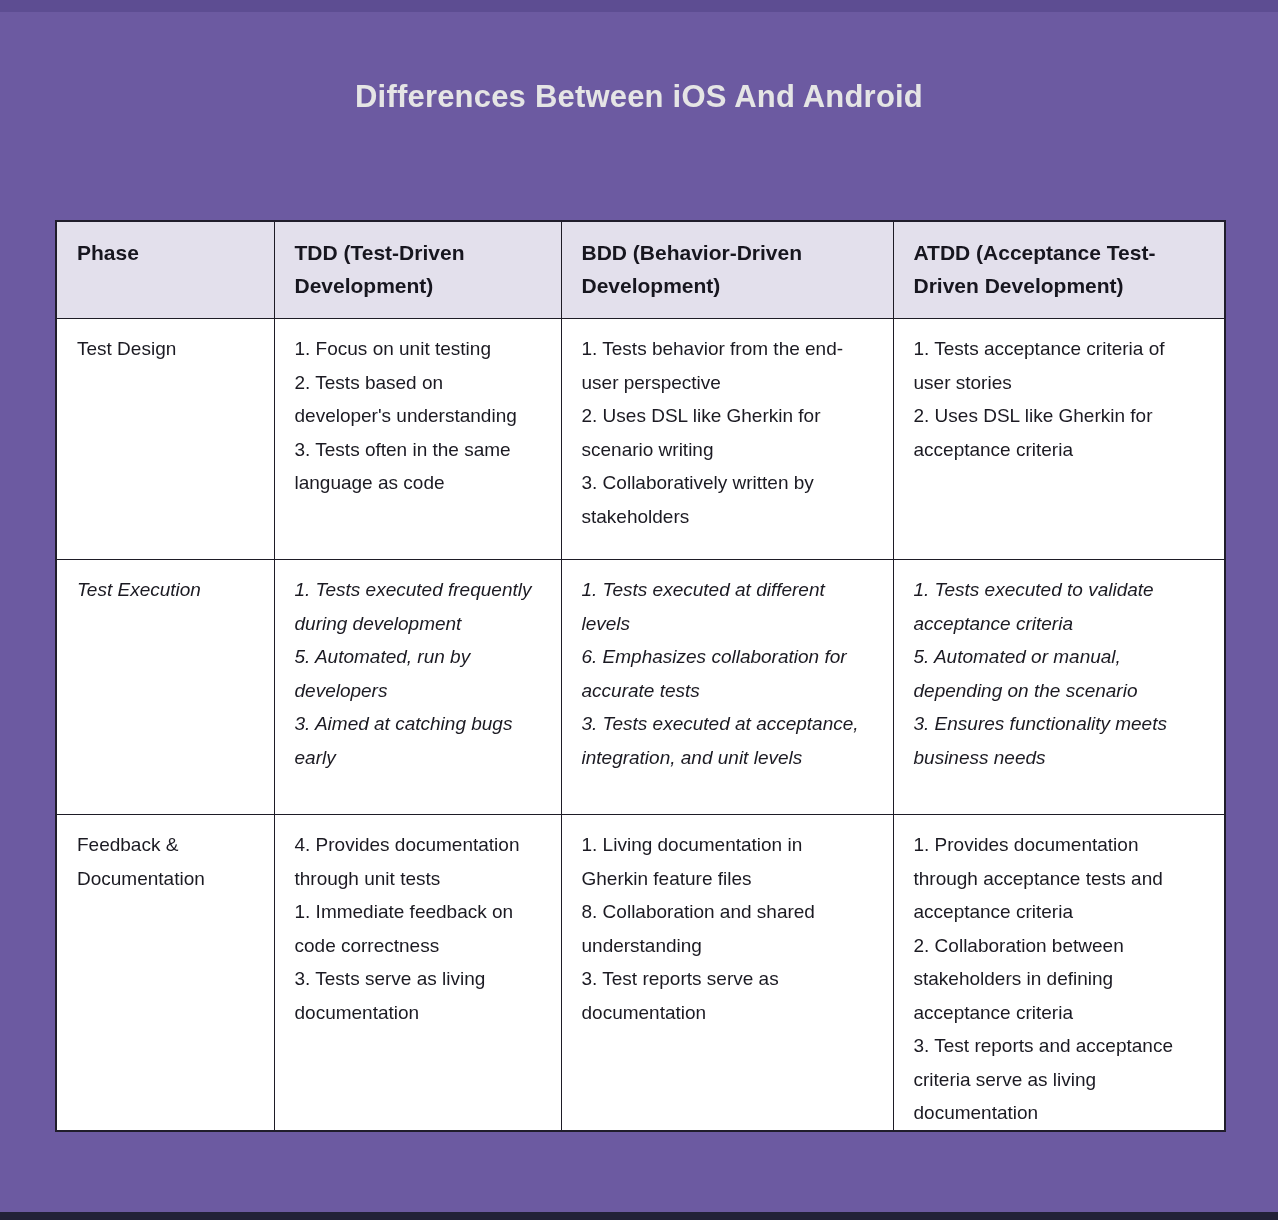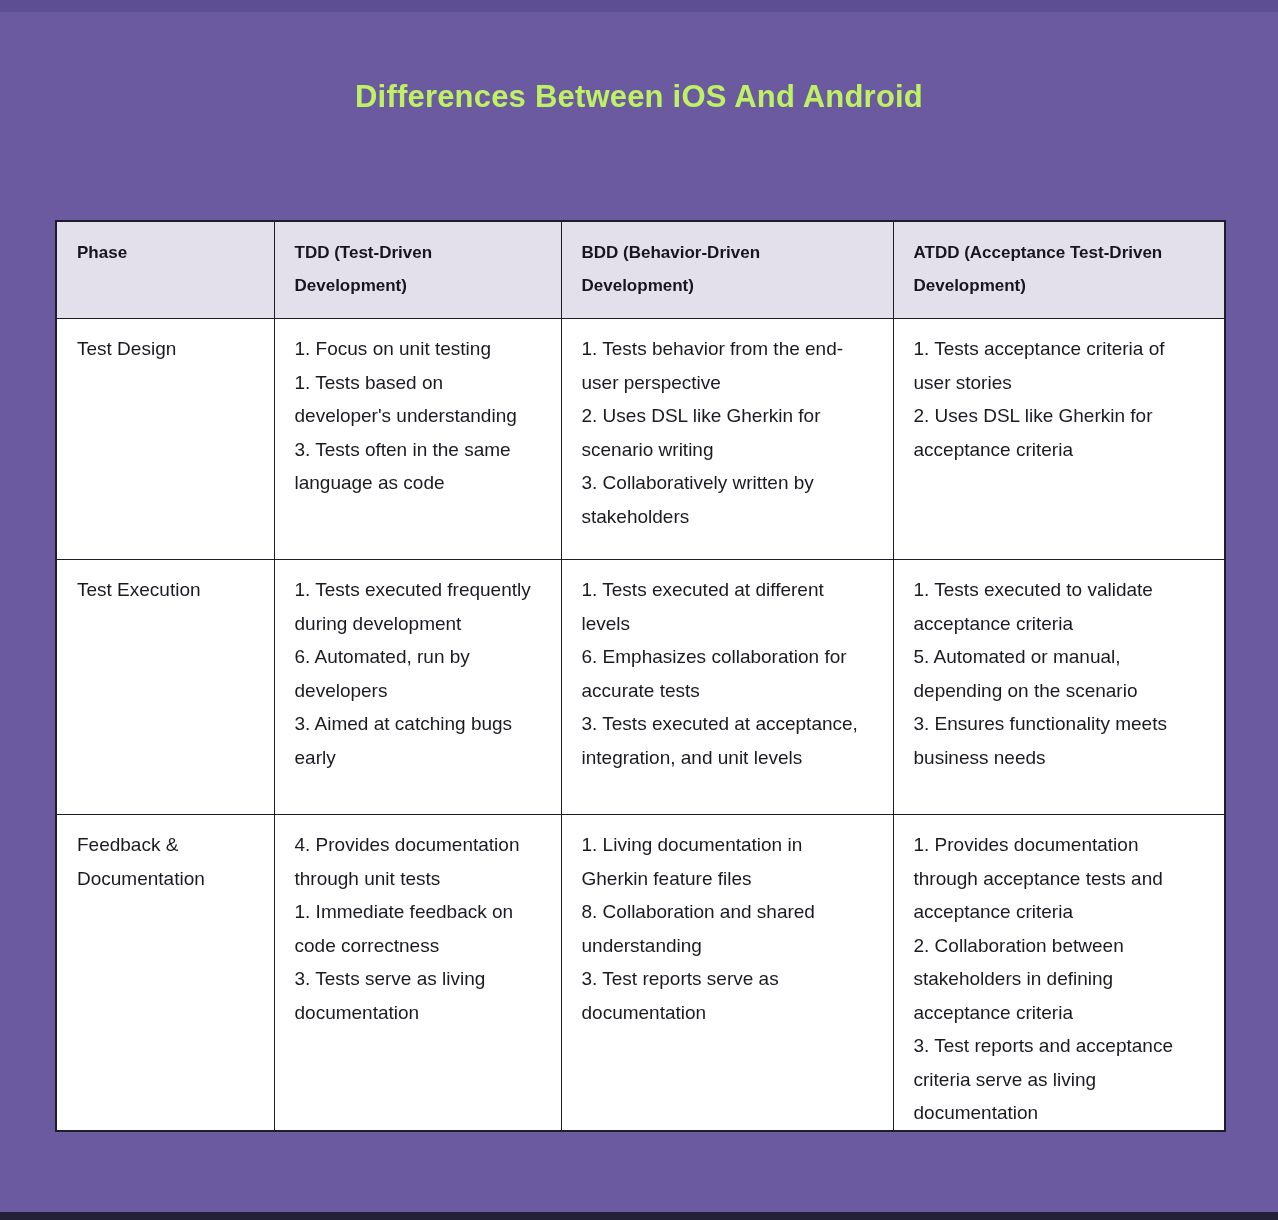--- a/index.html
+++ b/index.html
@@ -27,21 +27,21 @@
     width: 100%;
     height: 8px;
     background: #222138;
   }
   .title {
     position: absolute;
     top: 78px;
     left: 0;
     width: 100%;
     text-align: center;
-    color: #bef264;
+    color: #e5e5e5;
     font-size: 31px;
     font-weight: 700;
     line-height: 37px;
     letter-spacing: 0.2px;
   }
   .comparison-table {
     position: absolute;
     top: 220px;
     left: 55px;
     width: 1169px;
@@ -58,35 +58,35 @@
   .comparison-table td {
     border: 1.5px solid #1e1c26;
     vertical-align: top;
     text-align: left;
     box-sizing: border-box;
   }
   .comparison-table thead tr { height: 90px; }
   .comparison-table th {
     background: #e3e0ec;
     color: #17161f;
-    font-size: 17px;
+    font-size: 21px;
     font-weight: 700;
     line-height: 33px;
     padding: 14px 20px 16px 20px;
   }
   .comparison-table td {
     background: #ffffff;
     color: #1b1a22;
     font-size: 19px;
     font-weight: 400;
     line-height: 33.5px;
     padding: 13px 20px 0 20px;
   }
   .comparison-table tbody tr.row-0 { height: 241px; margin-top: 44px; }
-  .comparison-table tbody tr.row-1 { height: 255px; }
+  .comparison-table tbody tr.row-1 { height: 255px; font-style: italic; }
   .comparison-table tbody tr.row-2 { height: 284px; }
   .phase-cell { font-weight: 400; color: #17161f; }
   .cell-item { display: block; }
 </style>
 </head>
 <body>
 
 <div class="top-band"></div>
 
 <div class="title">
@@ -106,38 +106,38 @@
       <th>TDD (Test-Driven Development)</th>
       <th>BDD (Behavior-Driven Development)</th>
       <th>ATDD (Acceptance Test-Driven Development)</th>
     </tr>
   </thead>
   <tbody>
     <tr class="row-0">
       <td class="phase-cell">Test Design</td>
       <td>
         <span class="cell-item">1. Focus on unit testing</span>
-        <span class="cell-item">1. Tests based on developer's understanding</span>
+        <span class="cell-item">2. Tests based on developer's understanding</span>
         <span class="cell-item">3. Tests often in the same language as code</span>
       </td>
       <td>
         <span class="cell-item">1. Tests behavior from the end-user perspective</span>
         <span class="cell-item">2. Uses DSL like Gherkin for scenario writing</span>
         <span class="cell-item">3. Collaboratively written by stakeholders</span>
       </td>
       <td>
         <span class="cell-item">1. Tests acceptance criteria of user stories</span>
         <span class="cell-item">2. Uses DSL like Gherkin for acceptance criteria</span>
       </td>
     </tr>
     <tr class="row-1">
       <td class="phase-cell">Test Execution</td>
       <td>
         <span class="cell-item">1. Tests executed frequently during development</span>
-        <span class="cell-item">6. Automated, run by developers</span>
+        <span class="cell-item">5. Automated, run by developers</span>
         <span class="cell-item">3. Aimed at catching bugs early</span>
       </td>
       <td>
         <span class="cell-item">1. Tests executed at different levels</span>
         <span class="cell-item">6. Emphasizes collaboration for accurate tests</span>
         <span class="cell-item">3. Tests executed at acceptance, integration, and unit levels</span>
       </td>
       <td>
         <span class="cell-item">1. Tests executed to validate acceptance criteria</span>
         <span class="cell-item">5. Automated or manual, depending on the scenario</span>

